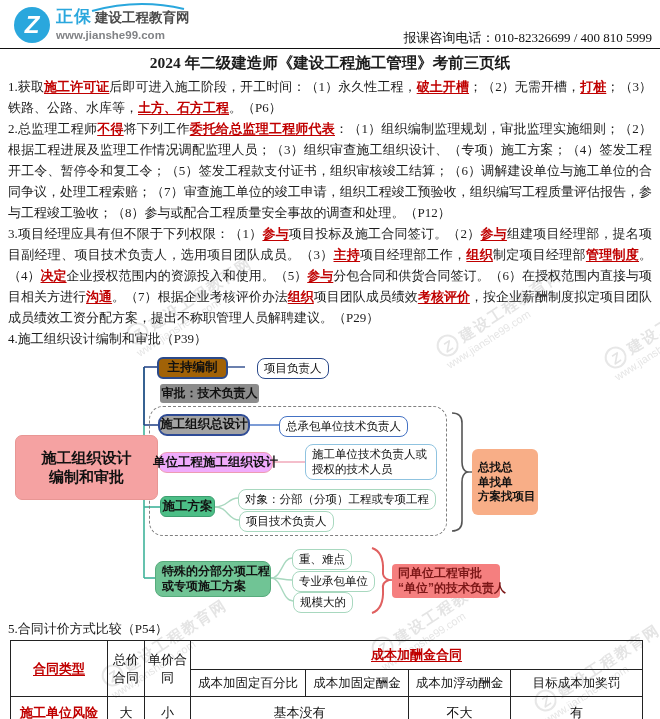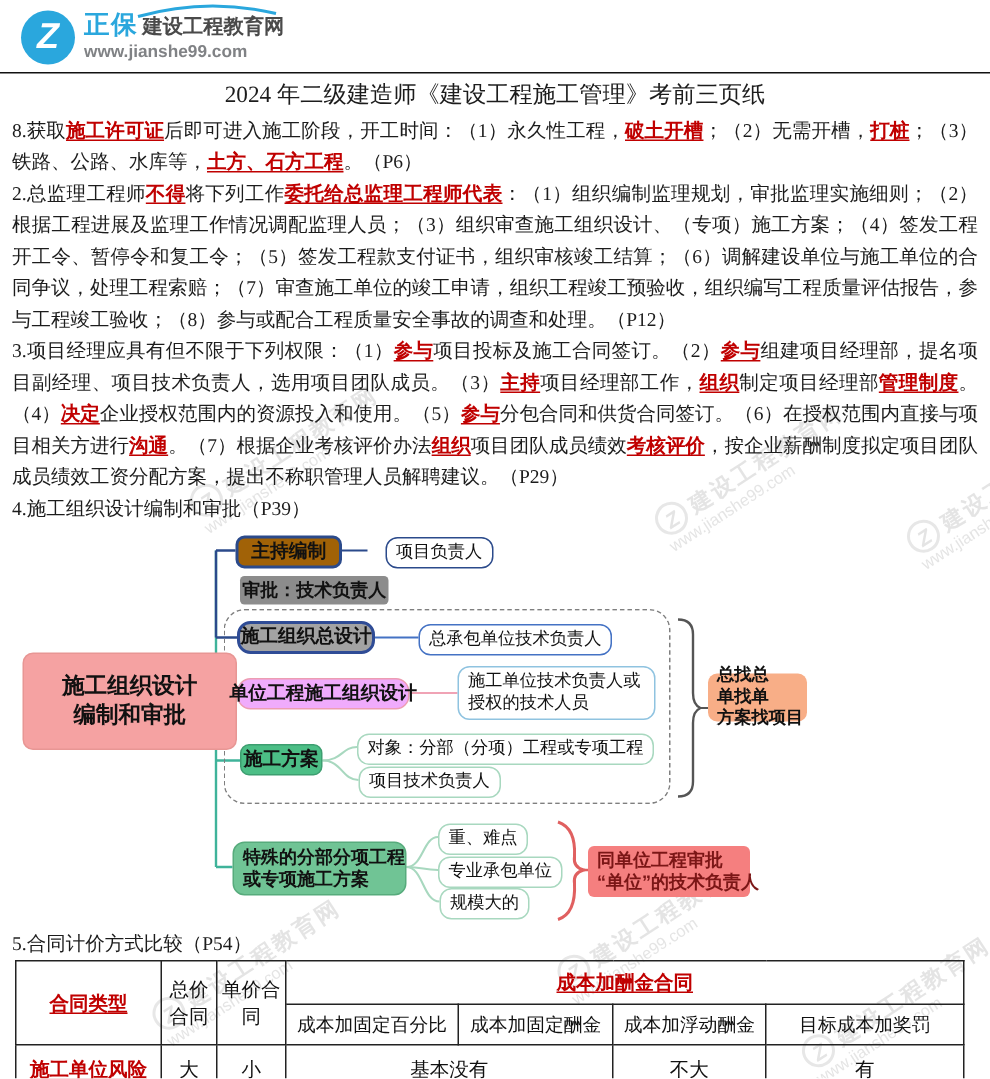--- a/index.html
+++ b/index.html
@@ -17,42 +17,42 @@
     font-family:"Liberation Sans",sans-serif; font-weight:bold; font-style:italic; font-size:24px; }
   .logo-txt { margin-left:6px; line-height:1.1; }
   .logo-top { position:relative; }
   .logo-arc { position:absolute; left:34px; top:-6px; }
   .brand { color:#2aa7dd; font-family:"Liberation Sans",sans-serif; font-weight:bold; font-size:17px; letter-spacing:1px; }
   .sitename { color:#4a4a4a; font-family:"Liberation Sans",sans-serif; font-weight:bold; font-size:13.5px; margin-left:3px; }
   .logo-url { color:#808285; font-family:"Liberation Sans",sans-serif; font-weight:bold; font-size:11.5px; margin-top:2px; }
   .phone { position:absolute; right:8px; bottom:1px; font-size:13px; color:#111; }
   .rule { height:0; border-top:1.6px solid #111; margin:0; position:relative; z-index:2; }
   
-  .title { text-align:center; font-weight:normal; font-size:15.5px; padding-top:4px; position:relative; z-index:2; }
+  .title { text-align:center; font-weight:bold; font-size:15.5px; padding-top:4px; position:relative; z-index:2; }
   .paras { padding:2px 8px 0 8px; position:relative; z-index:2; }
   .para { font-size:13px; line-height:21px; text-align:justify; color:#1c1c1c; }
   .red { color:#c00000; font-weight:bold; text-decoration:underline; text-underline-offset:2px; }
   
   .diagram { position:relative; height:268px; z-index:2; font-family:"Liberation Sans",sans-serif; }
   .diagram svg.wires { position:absolute; left:0; top:0; }
   .nbox { position:absolute; display:flex; align-items:center; justify-content:center;
     font-weight:bold; font-size:12.5px; color:#111; white-space:nowrap; line-height:1.25; }
   .root {
     left:15px; top:86px; width:143px; height:65px; flex-direction:column;
     background:#f5a2a2; border:1.5px solid #e89694; border-radius:7px; font-size:15px; }
   .green1 { left:157px; top:8px; width:71px; height:22px; background:#a16207; border:2px solid #2b4a8b; border-radius:6px; }
   .grayb { left:160px; top:35px; width:99px; height:19px; background:#8c8c8c; border-radius:3px; font-size:12px; }
   .dashedbox { position:absolute; left:149px; top:57px; width:298px; height:130px;
     border:1.6px dashed #7f7f7f; border-radius:14px; }
   .orange1 { left:158px; top:65px; width:92px; height:22px; background:#a3a3a3; border:2px solid #2f4c96; border-radius:9px; }
   .pink1 { left:158px; top:103px; width:115px; height:21px; background:#f0abfc; border:1.2px solid #ed9db2; border-radius:9px; }
   .green2 { left:160px; top:147px; width:55px; height:21px; background:#4cbe86; border:1.5px solid #3d9e70; border-radius:6px; }
   .green3 { left:155px; top:212px; width:116px; height:36px; background:#70c495; border:1.5px solid #57ab7c; border-radius:8px;
     flex-direction:column; align-items:flex-start; padding-left:6px; font-size:12px; }
-  .summary { left:472px; top:100px; width:66px; height:32px; background:#f8ae87; border-radius:6px;
+  .summary { left:472px; top:100px; width:66px; height:66px; background:#f8ae87; border-radius:6px;
     flex-direction:column; align-items:flex-start; padding-left:6px; font-size:11.5px; }
   .redbox { left:392px; top:215px; width:108px; height:34px; background:#f57f7f; border-radius:4px;
     flex-direction:column; align-items:flex-start; padding-left:6px; color:#7b1616; font-size:12px; }
   .wbox { position:absolute; background:#fff; border-radius:8px; font-family:"Liberation Sans",sans-serif;
     font-size:11.5px; color:#111; padding:2px 6px; white-space:nowrap; line-height:1.3;
     display:flex; align-items:center; }
   .bnavy { border:1.4px solid #2b4a8b;margin-left:12px; }
   .bblue { border:1.4px solid #4472c4; }
   .blblue { border:1.4px solid #8fc3e0; white-space:normal; width:132px; }
   .bgreen { border:1.4px solid #a8d8bf; }
@@ -107,27 +107,28 @@
       <div class="logo-txt">
         <div class="logo-top">
           <svg class="logo-arc" width="96" height="10">
             <path d="M2,9 Q48,-4 94,7" stroke="#2aa7dd" stroke-width="2" fill="none"></path>
           </svg>
           <span class="brand">正保</span><span class="sitename">建设工程教育网</span>
         </div>
         <div class="logo-url">www.jianshe99.com</div>
       </div>
     </div>
+    <div class="phone">报课咨询电话：010-82326699 / 400 810 5999</div>
   </div>
   <div class="rule"></div>
 
   <div class="title">2024 年二级建造师《建设工程施工管理》考前三页纸</div>
 
   <div class="paras">
-      <div class="para"><span>8.获取</span><span class="red">施工许可证</span><span>后即可进入施工阶段，开工时间：（1）永久性工程，</span><span class="red">破土开槽</span><span>；（2）无需开槽，</span><span class="red">打桩</span><span>；（3）铁路、公路、水库等，</span><span class="red">土方、石方工程</span><span>。（P6）</span></div>
+      <div class="para"><span>1.获取</span><span class="red">施工许可证</span><span>后即可进入施工阶段，开工时间：（1）永久性工程，</span><span class="red">破土开槽</span><span>；（2）无需开槽，</span><span class="red">打桩</span><span>；（3）铁路、公路、水库等，</span><span class="red">土方、石方工程</span><span>。（P6）</span></div>
       <div class="para"><span>2.总监理工程师</span><span class="red">不得</span><span>将下列工作</span><span class="red">委托给总监理工程师代表</span><span>：（1）组织编制监理规划，审批监理实施细则；（2）根据工程进展及监理工作情况调配监理人员；（3）组织审查施工组织设计、（专项）施工方案；（4）签发工程开工令、暂停令和复工令；（5）签发工程款支付证书，组织审核竣工结算；（6）调解建设单位与施工单位的合同争议，处理工程索赔；（7）审查施工单位的竣工申请，组织工程竣工预验收，组织编写工程质量评估报告，参与工程竣工验收；（8）参与或配合工程质量安全事故的调查和处理。（P12）</span></div>
       <div class="para"><span>3.项目经理应具有但不限于下列权限：（1）</span><span class="red">参与</span><span>项目投标及施工合同签订。（2）</span><span class="red">参与</span><span>组建项目经理部，提名项目副经理、项目技术负责人，选用项目团队成员。（3）</span><span class="red">主持</span><span>项目经理部工作，</span><span class="red">组织</span><span>制定项目经理部</span><span class="red">管理制度</span><span>。（4）</span><span class="red">决定</span><span>企业授权范围内的资源投入和使用。（5）</span><span class="red">参与</span><span>分包合同和供货合同签订。（6）在授权范围内直接与项目相关方进行</span><span class="red">沟通</span><span>。（7）根据企业考核评价办法</span><span class="red">组织</span><span>项目团队成员绩效</span><span class="red">考核评价</span><span>，按企业薪酬制度拟定项目团队成员绩效工资分配方案，提出不称职管理人员解聘建议。（P29）</span></div>
       <div class="para"><span>4.施工组织设计编制和审批（P39）</span></div>
     </div>
 
   <div class="diagram">
     <svg class="wires" width="660" height="268">
 
       <path d="M144,18 V229" stroke="#3fb39a" stroke-width="1.6" fill="none"></path>
       <path d="M144,18 V76" stroke="#2b4a8b" stroke-width="1.6" fill="none"></path>

